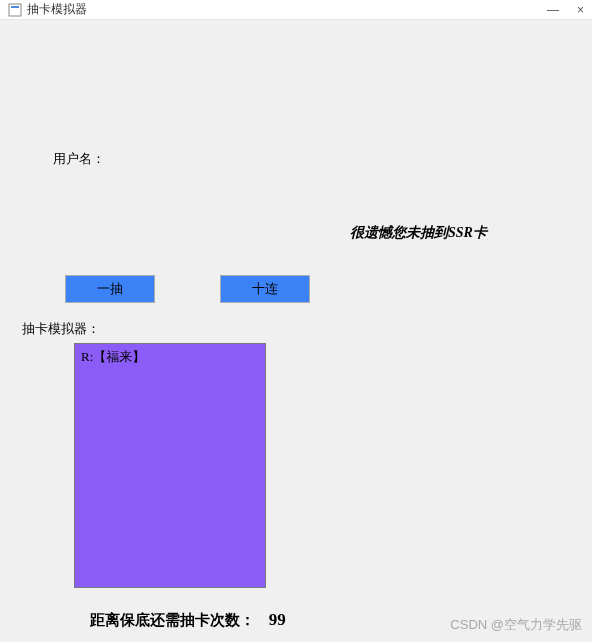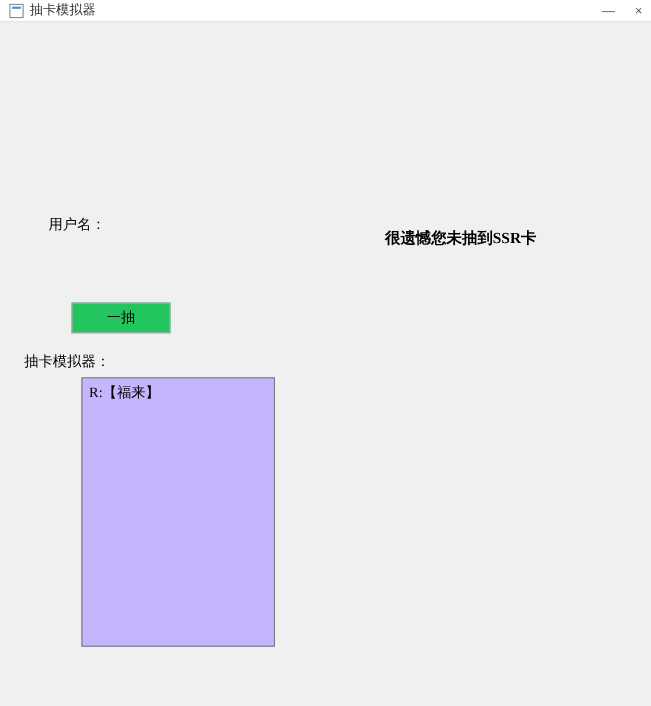--- a/index.html
+++ b/index.html
@@ -46,69 +46,69 @@
       position: relative;
       padding: 0;
     }
     .form-row {
       position: absolute;
       display: flex;
       align-items: center;
     }
     .form-label {
       width: 70px;
-      text-align: center;
+      text-align: right;
       color: #000;
-      margin-top: 45px;
     }
     .text-input {
       font-family: "Courier New", monospace;
       font-size: 13px;
       border: 1px solid #7a7a7a;
       background: #fff;
       padding: 2px 4px;
       height: 21px;
       width: 165px;
     }
     .row-username { left: 35px; top: 130px; }
     .row-currency { left: 35px; top: 170px; }
     .ssr-msg {
       position: absolute;
       left: 350px;
-      top: 188px;
+      top: 204px;
       font-weight: bold;
       font-size: 14px;
       color: #000;
+      font-style: italic;
     }
     .btn {
       position: absolute;
       width: 90px;
       height: 28px;
-      background: #22c55e;
+      background: #3b82f6;
       border: 1px solid #adadad;
       font-family: "SimSun", "宋体", serif;
       font-size: 13px;
       cursor: pointer;
       text-align: center;
     }
     .btn-single { left: 65px; top: 255px; }
     .btn-ten    { left: 220px; top: 255px; }
     .result-label {
       position: absolute;
       left: 22px;
       top: 300px;
       color: #000;
     }
     .result-box {
       position: absolute;
       left: 74px;
       top: 323px;
-      width: 176px;
+      width: 192px;
       height: 245px;
-      background: #c4b5fd;
+      background: #8b5cf6;
       border: 1px solid #7a7a7a;
       padding: 4px 6px;
       font-family: "SimSun", "宋体", serif;
       font-size: 13px;
       overflow: auto;
     }
     .pity-row {
       position: absolute;
       left: 90px;
       top: 590px;
@@ -149,22 +149,28 @@
 <div class="client-area">
 
   <div class="form-row row-username">
     <span class="form-label">用户名：</span>
   </div>
 
 
   <div class="ssr-msg">很遗憾您未抽到SSR卡</div>
 
   <button class="btn btn-single">一抽</button>
+  <button class="btn btn-ten">十连</button>
 
   <div class="result-label">抽卡模拟器：</div>
 
   <div class="result-box">
     <div>R:【福来】</div>
   </div>
 
+  <div class="pity-row">
+    <span>距离保底还需抽卡次数：</span>
+    <span class="pity-count">99</span>
+  </div>
 
+  <div class="watermark">CSDN @空气力学先驱</div>
 
 </div>
 
 </body></html>

